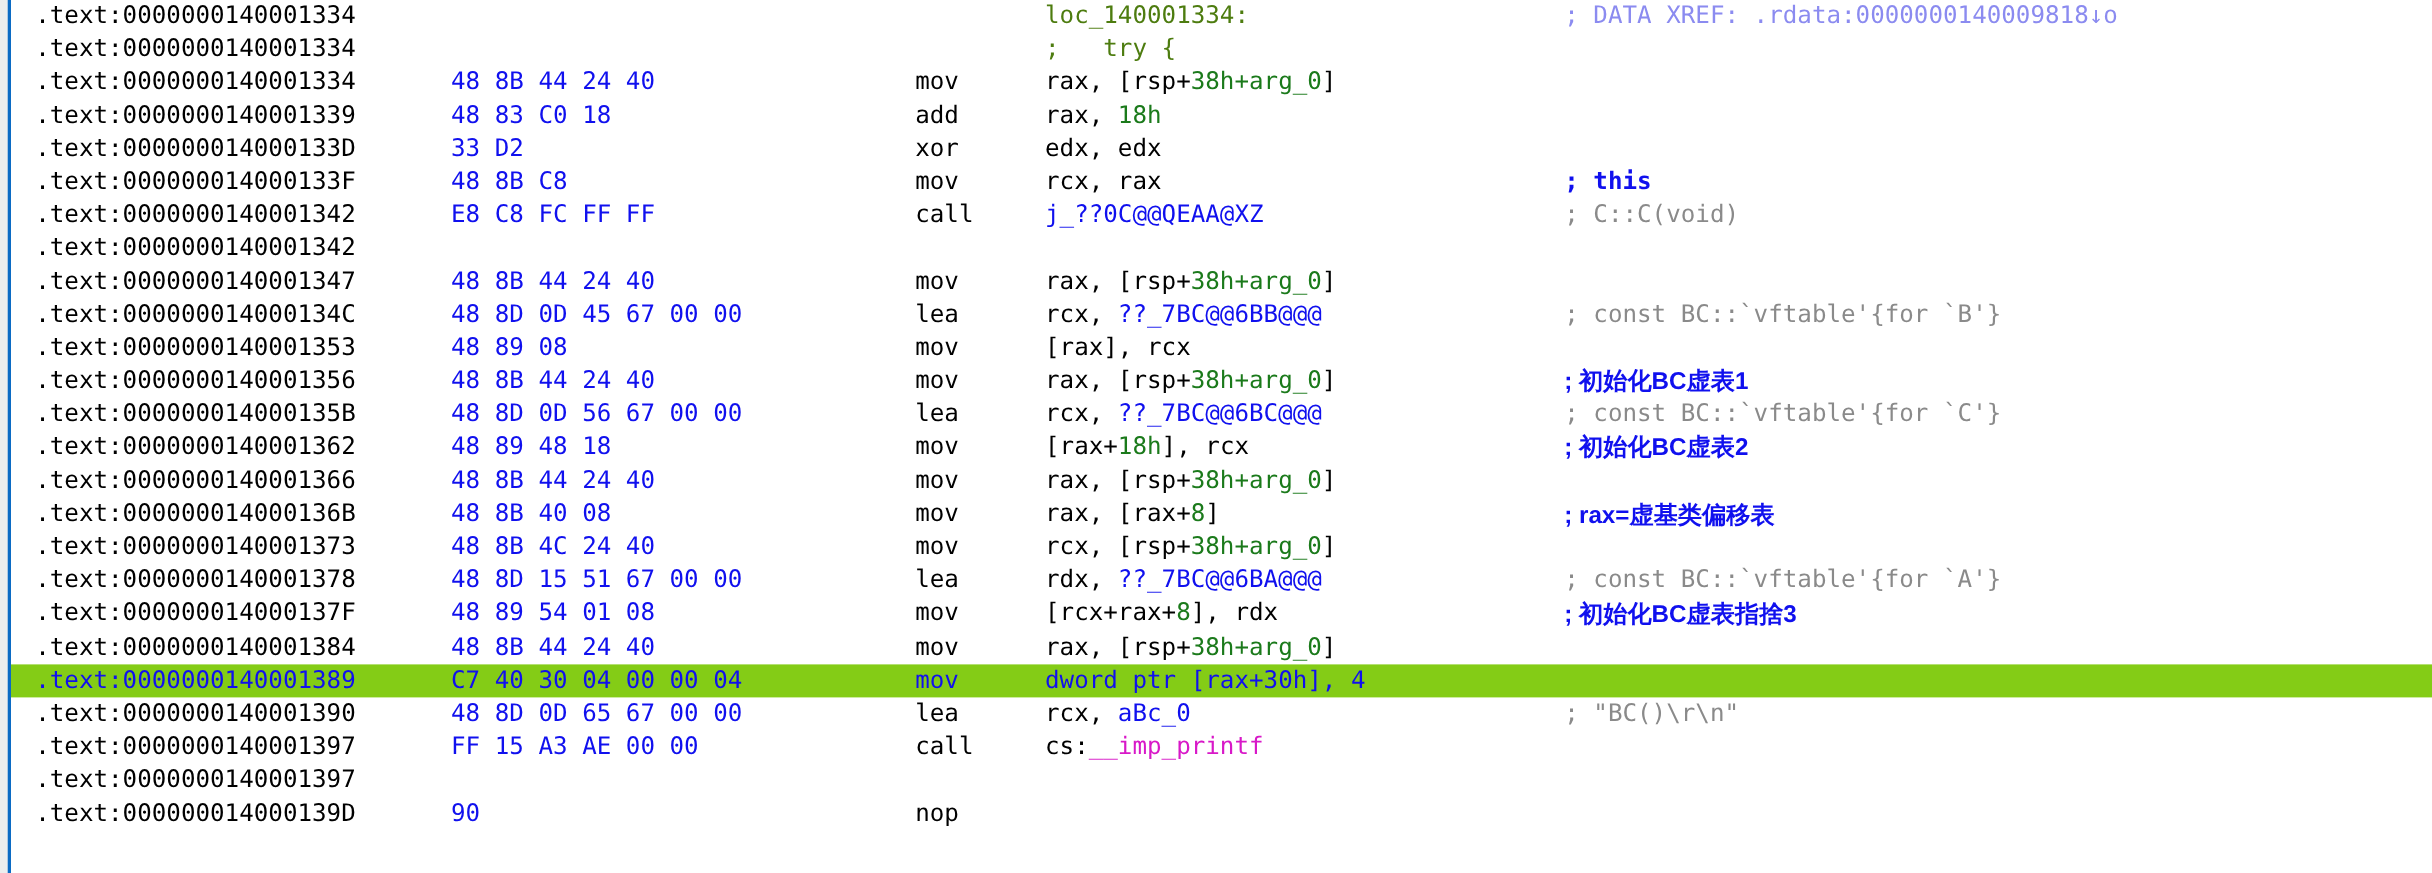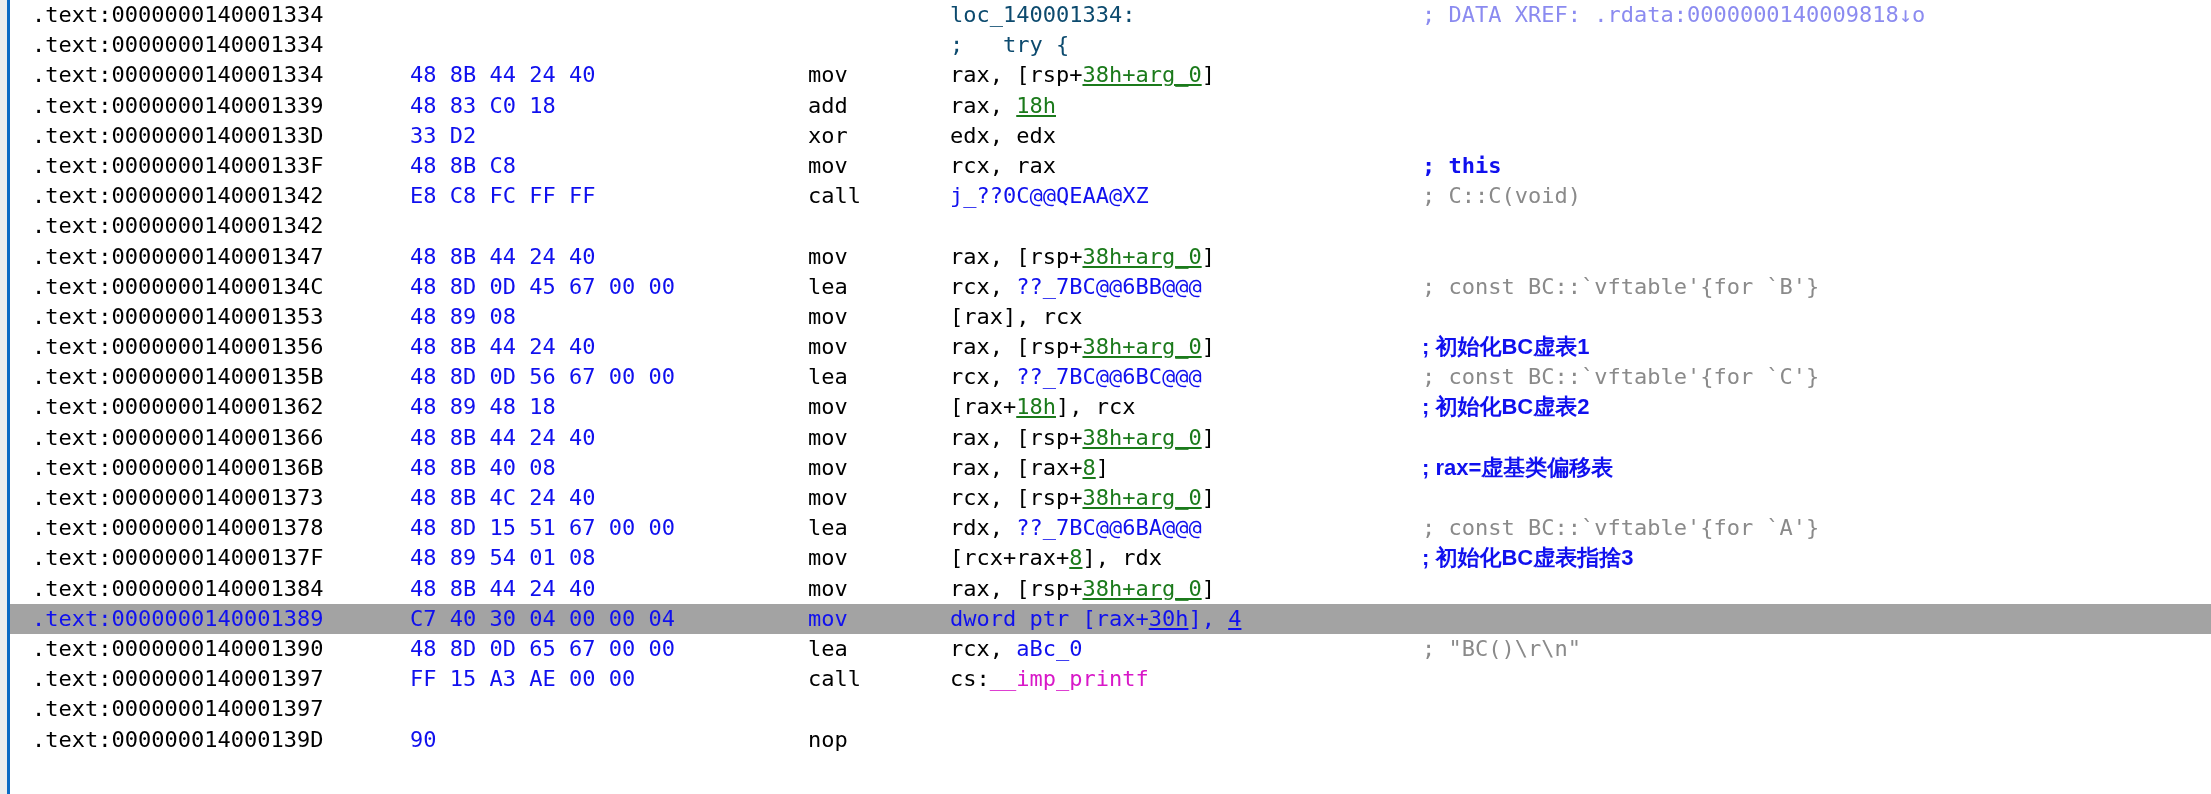--- a/index.html
+++ b/index.html
@@ -19,40 +19,40 @@
 
   .row{
     position:relative;
     height:30.2px;
     line-height:30.2px;
     white-space:pre;
     font-size:22px;
     color:#000000;
     letter-spacing:0px;
   }
-  .row.highlight{background:#a3a3a3;text-align:right;}
+  .row.highlight{background:#84cc16;text-align:right;}
   .row.highlight .addr,
   .row.highlight .bytes,
   .row.highlight .mnem,
   .row.highlight .ops,
   .row.highlight .ops *{color:#1010ee;}
 
   
   .addr{position:absolute;left:22px;top:0;color:#000000;}
   .bytes{position:absolute;left:400px;top:0;color:#1010ee;}
-  .mnem{position:absolute;left:798px;top:0;color:#000000;}
+  .mnem{position:absolute;left:822px;top:0;color:#000000;}
   .ops{position:absolute;left:940px;top:0;color:#000000;}
   .cmt{position:absolute;left:1412px;top:0;}
 
   
   .t-reg{color:#000000;}
-  .t-imm{color:#1b7a1b;text-decoration:underline;}      
+  .t-imm{color:#1b7a1b;}      
   .t-sym{color:#1010ee;}      
   .t-imp{color:#d818c8;}      
-  .t-loc{color:#0c4a6e;}      
+  .t-loc{color:#4d7c0f;}      
 
   .cmt-auto{color:#8a8a8a;}                     
   .cmt-user{color:#1010ee;font-weight:bold;}    
   .cmt-xref{color:#8b8bf0;}                     
   .cmt-cjk{font-family:Liberation Sans, sans-serif;font-weight:bold;}
 </style>
 </head>
 <body>
 
 <div id="app">

